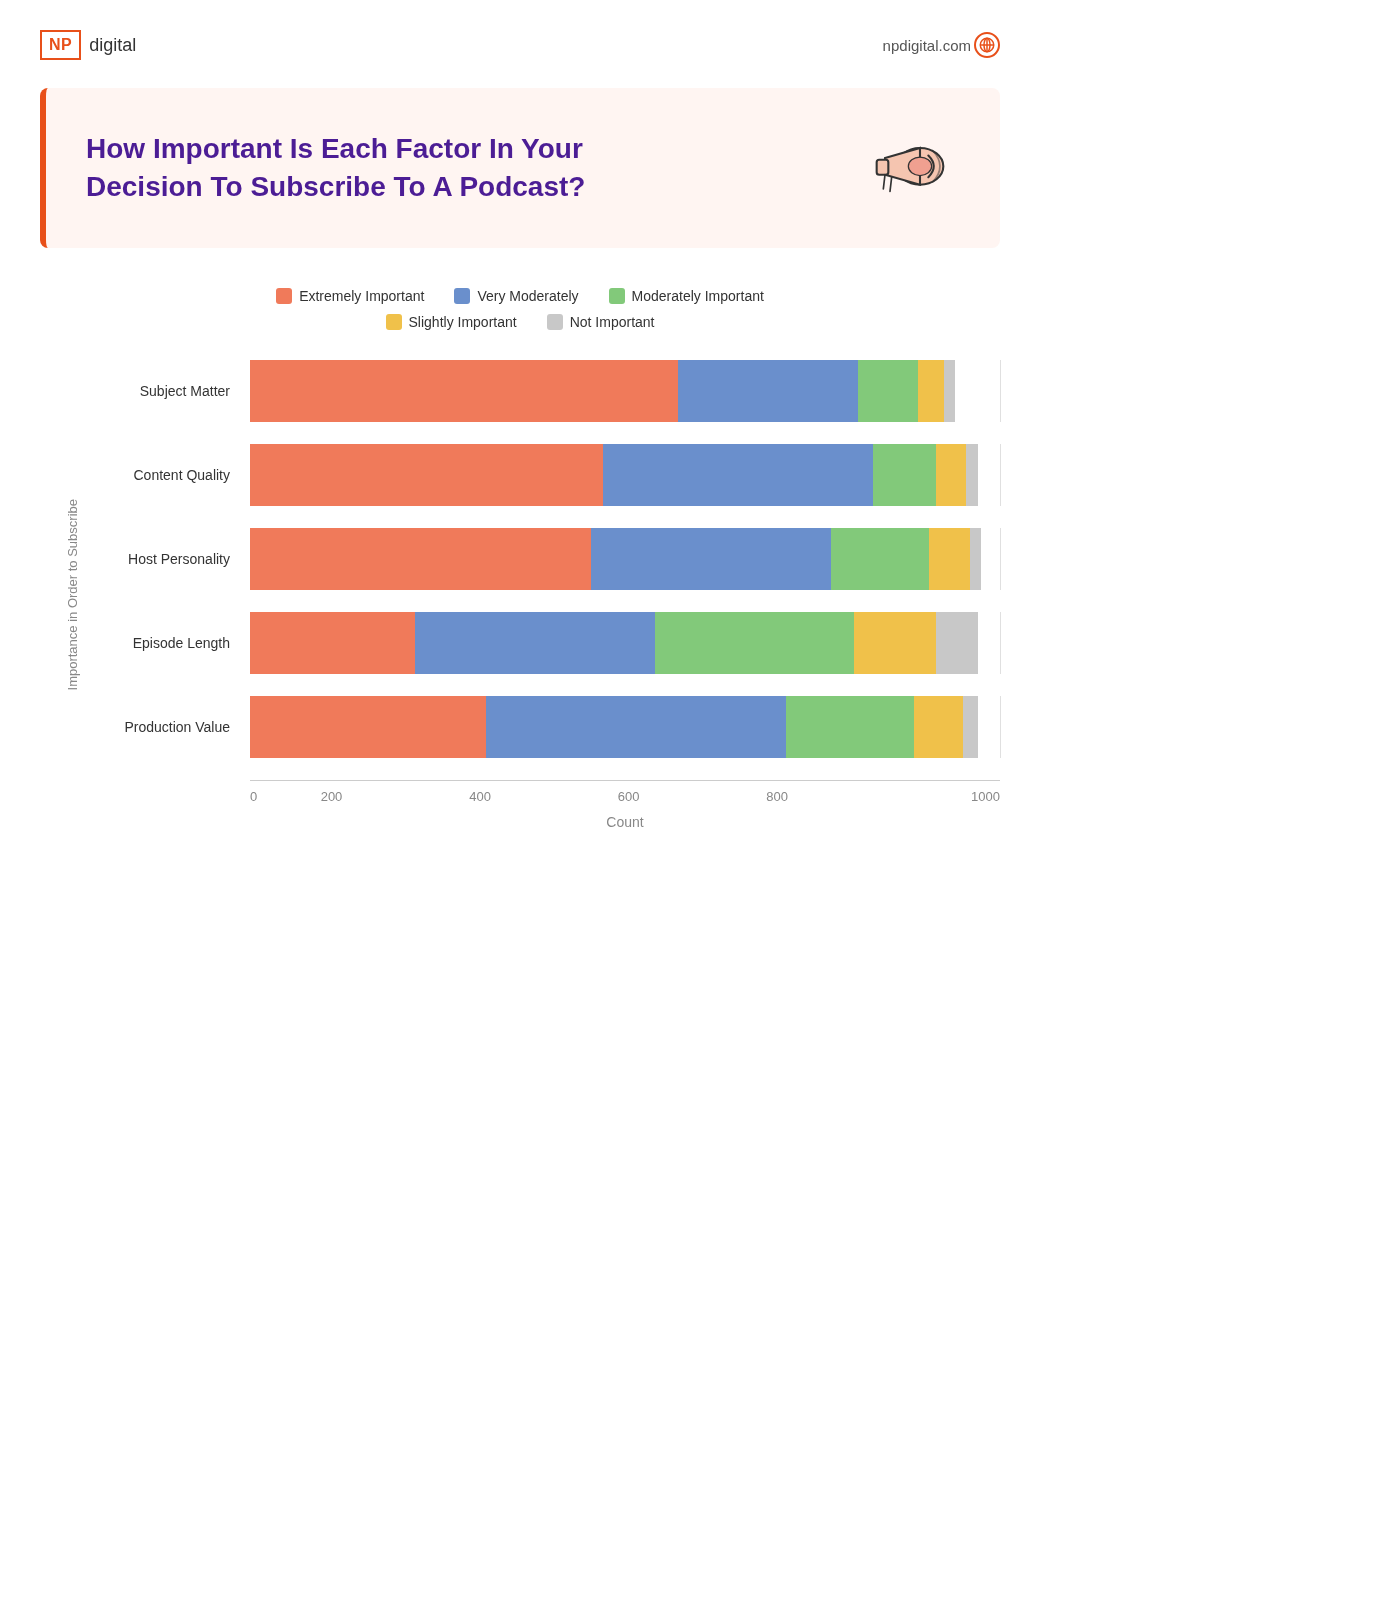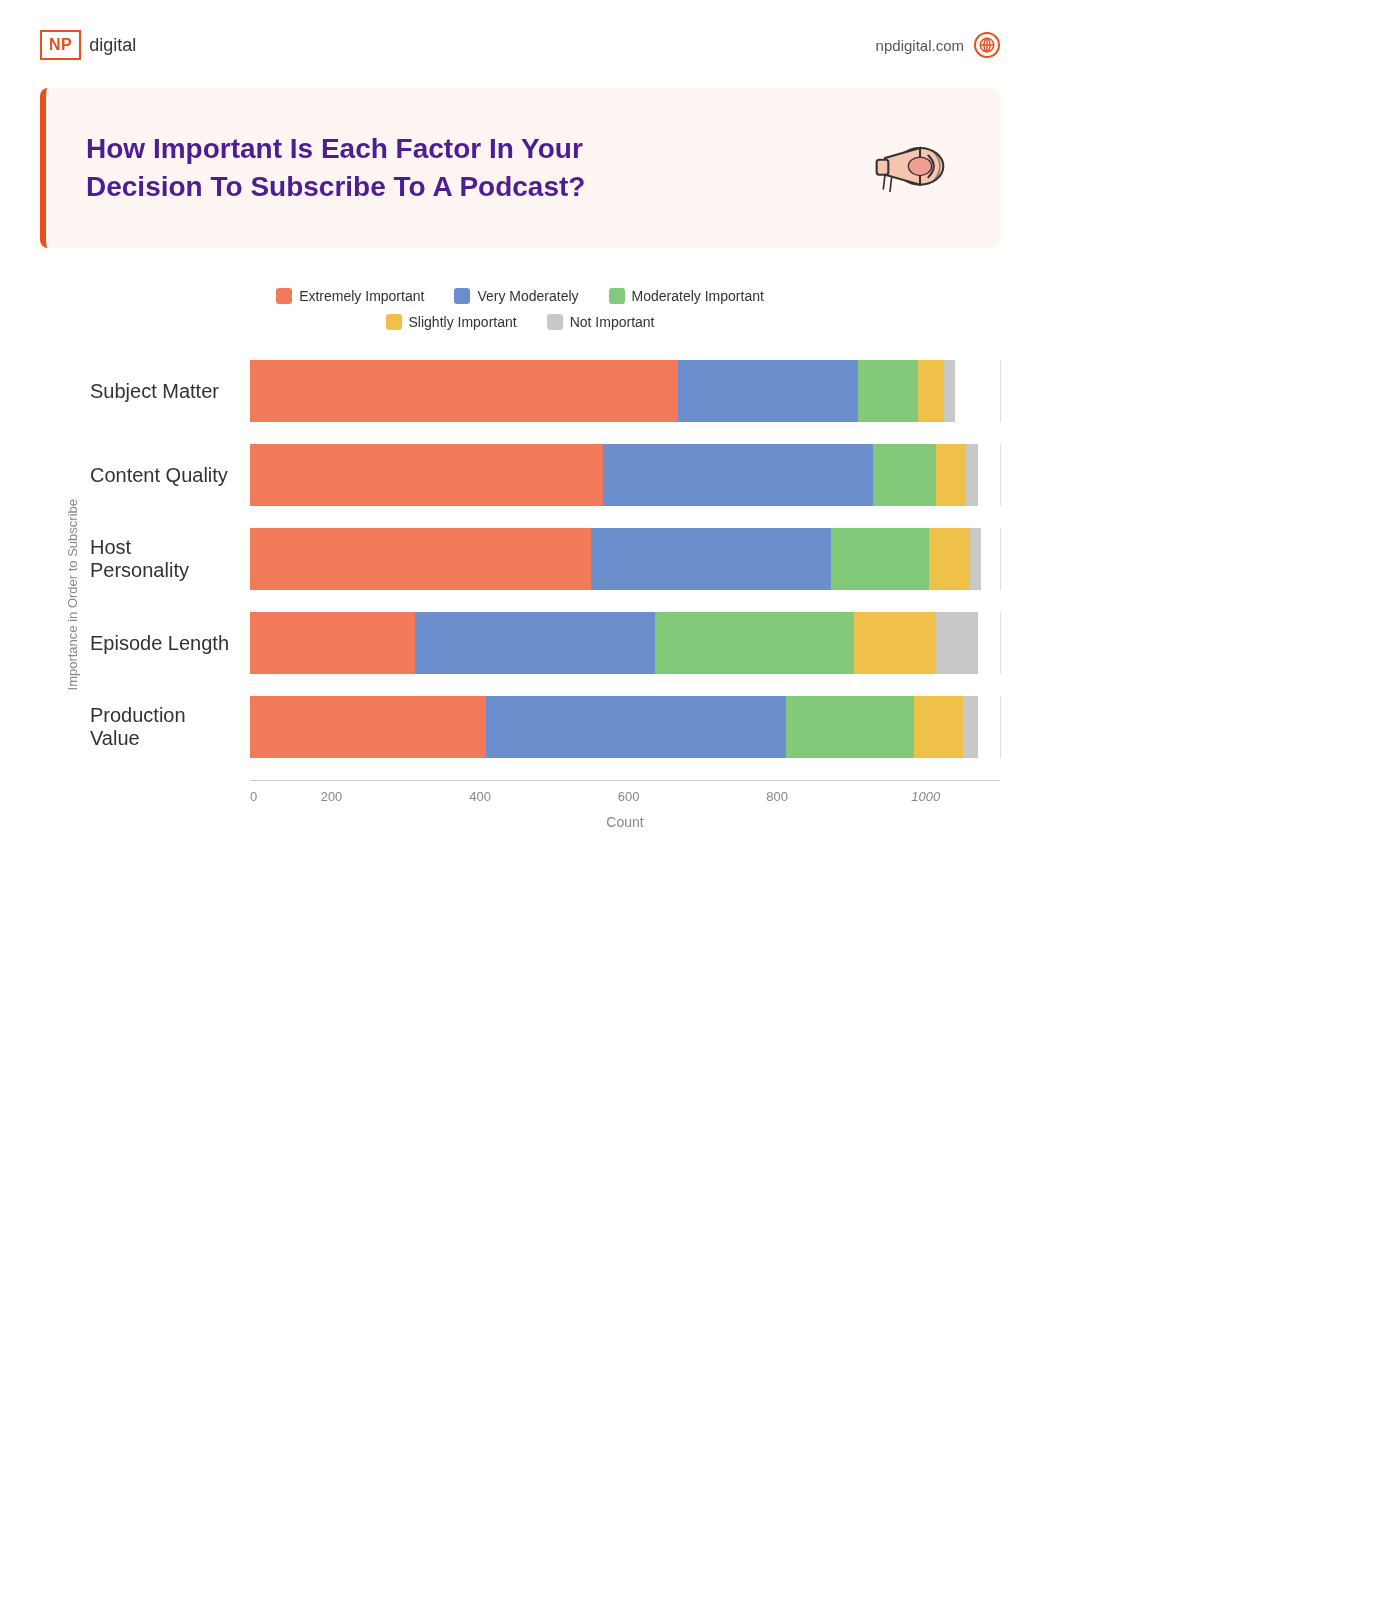--- a/index.html
+++ b/index.html
@@ -36,21 +36,21 @@
       letter-spacing: 0.5px;
     }
     .logo-text {
       font-size: 18px;
       font-weight: 400;
       color: #333;
     }
     .header-right {
       display: flex;
       align-items: center;
-      gap: 10px;
+      gap: 3px;
       color: #555;
       font-size: 15px;
     }
     .globe-icon {
       width: 26px;
       height: 26px;
       border: 2.5px solid #e8501a;
       border-radius: 50%;
       display: flex;
       align-items: center;
@@ -127,23 +127,23 @@
     .chart-main {
       flex: 1;
     }
     .bar-row {
       display: flex;
       align-items: center;
       margin-bottom: 22px;
     }
     .bar-label {
       width: 160px;
-      text-align: left;
+      text-align: right;
       padding-right: 20px;
-      font-size: 20px;
+      font-size: 14px;
       color: #333;
       flex-shrink: 0;
     }
     .bar-track {
       flex: 1;
       height: 62px;
       display: flex;
       position: relative;
       background: transparent;
     }
@@ -351,19 +351,19 @@
             </div>
           </div>
         </div>
 
       <div class="x-axis" id="x-axis">
       <div class="x-tick" style="flex: 0 0 0px; text-align: left;">0</div>
           <div class="x-tick" style="flex: 1 1 0%; text-align: center;">200</div>
           <div class="x-tick" style="flex: 1 1 0%; text-align: center;">400</div>
           <div class="x-tick" style="flex: 1 1 0%; text-align: center;">600</div>
           <div class="x-tick" style="flex: 1 1 0%; text-align: center;">800</div>
-          <div class="x-tick" style="flex: 1 1 0%;  font-style: italic;">1000</div>
+          <div class="x-tick" style="flex: 1 1 0%; text-align: right;">1000</div>
         </div>
       <div class="x-label">Count</div>
     </div>
   </div>
 
 </div>
 
 </body></html>

